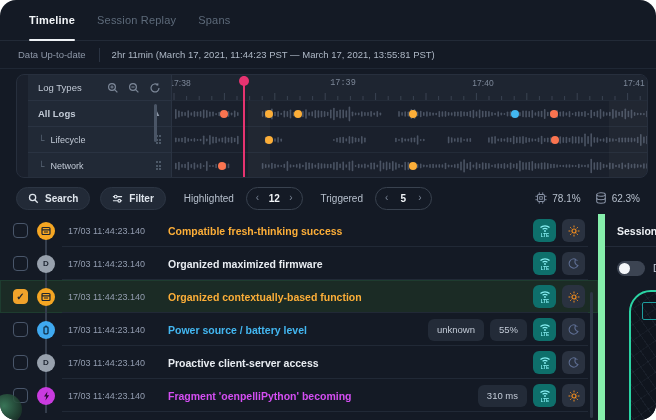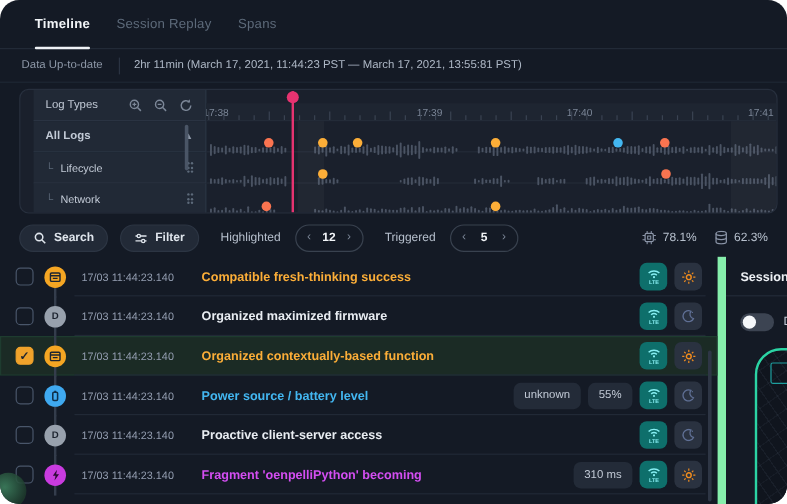--- a/index.html
+++ b/index.html
@@ -24,21 +24,21 @@
   .info-sep { width:1px; height:14px; background:#2a3342; margin:0 12px 0 13px; }
   .info-value { color:#aeb8c6; }
   
   .panel { position:absolute; left:16px; top:74px; width:632px; height:104px;
     background:#1a202c; border:1px solid #272f3d; border-radius:8px; overflow:hidden; }
   .panel-grid { position:absolute; inset:0; display:grid;
     grid-template-columns:144px 1fr; grid-template-rows:26px 26px 26px 26px;padding-left:11px; }
   .pl-cell { background:#212936; border-bottom:1px solid #2a3342; border-right:1px solid #2a3342;
     display:flex; align-items:center; padding:0 10px; font-size:9.5px; color:#c2cad6; position:relative;}
   .pl-cell:last-of-type { border-bottom:none; }
-  .lane { border-bottom:1px solid #232b38; position:relative;margin-top:11px; }
+  .lane { border-bottom:1px solid #232b38; position:relative; }
   .panel-grid > .lane:nth-last-child(1) { border-bottom:none; }
   .pl-head { justify-content:space-between; }
   .pl-icons { display:flex; gap:9px; align-items:center; }
   .pl-icons svg { display:block; cursor:pointer; }
   .tree-glyph { color:#5d6a7a; margin-right:6px; font-size:9px; }
   .pl-label { flex:1; }
   .child .pl-label { font-size:9px; }
   .chev-up { color:#8e98a8; font-size:8px; }
   .drag-dots { display:inline-grid; grid-template-columns:2px 2px; gap:1.5px; }
   .drag-dots i { width:2px; height:2px; background:#5d6a7a; border-radius:50%; }
@@ -151,21 +151,21 @@
               <line x1="3.4" y1="5" x2="6.6" y2="5" stroke="#7c8798" stroke-width="1"></line>
             </svg>
           <svg width="12" height="12" viewBox="0 0 12 12">
               <path d="M10 6a4 4 0 1 1-1.2-2.9" fill="none" stroke="#7c8798" stroke-width="1.2"></path>
               <path d="M9.2 0.8 L9.4 3.4 L6.8 3.2 Z" fill="#7c8798"></path>
             </svg>
         </span>
       </div>
       <div class="ruler lane" id="ruler">
           <span class="ruler-label" style="left: 8px;">17:38</span>
-          <span class="ruler-label" style="left: 186px;">17:39</span>
+          <span class="ruler-label" style="left: 171px; font-family: Liberation Mono, monospace;">17:39</span>
           <span class="ruler-label" style="left: 311px;">17:40</span>
           <span class="ruler-label" style="left: 462px;">17:41</span>
           <svg width="486" height="10" viewBox="0 0 486 10">
             <line x1="2" y1="3" x2="2" y2="10" stroke="#3a4352" stroke-width="1"></line>
             <line x1="14.6" y1="6" x2="14.6" y2="10" stroke="#3a4352" stroke-width="1"></line>
             <line x1="27.2" y1="6" x2="27.2" y2="10" stroke="#3a4352" stroke-width="1"></line>
             <line x1="39.8" y1="6" x2="39.8" y2="10" stroke="#3a4352" stroke-width="1"></line>
             <line x1="52.4" y1="3" x2="52.4" y2="10" stroke="#3a4352" stroke-width="1"></line>
             <line x1="65" y1="6" x2="65" y2="10" stroke="#3a4352" stroke-width="1"></line>
             <line x1="77.6" y1="6" x2="77.6" y2="10" stroke="#3a4352" stroke-width="1"></line>

